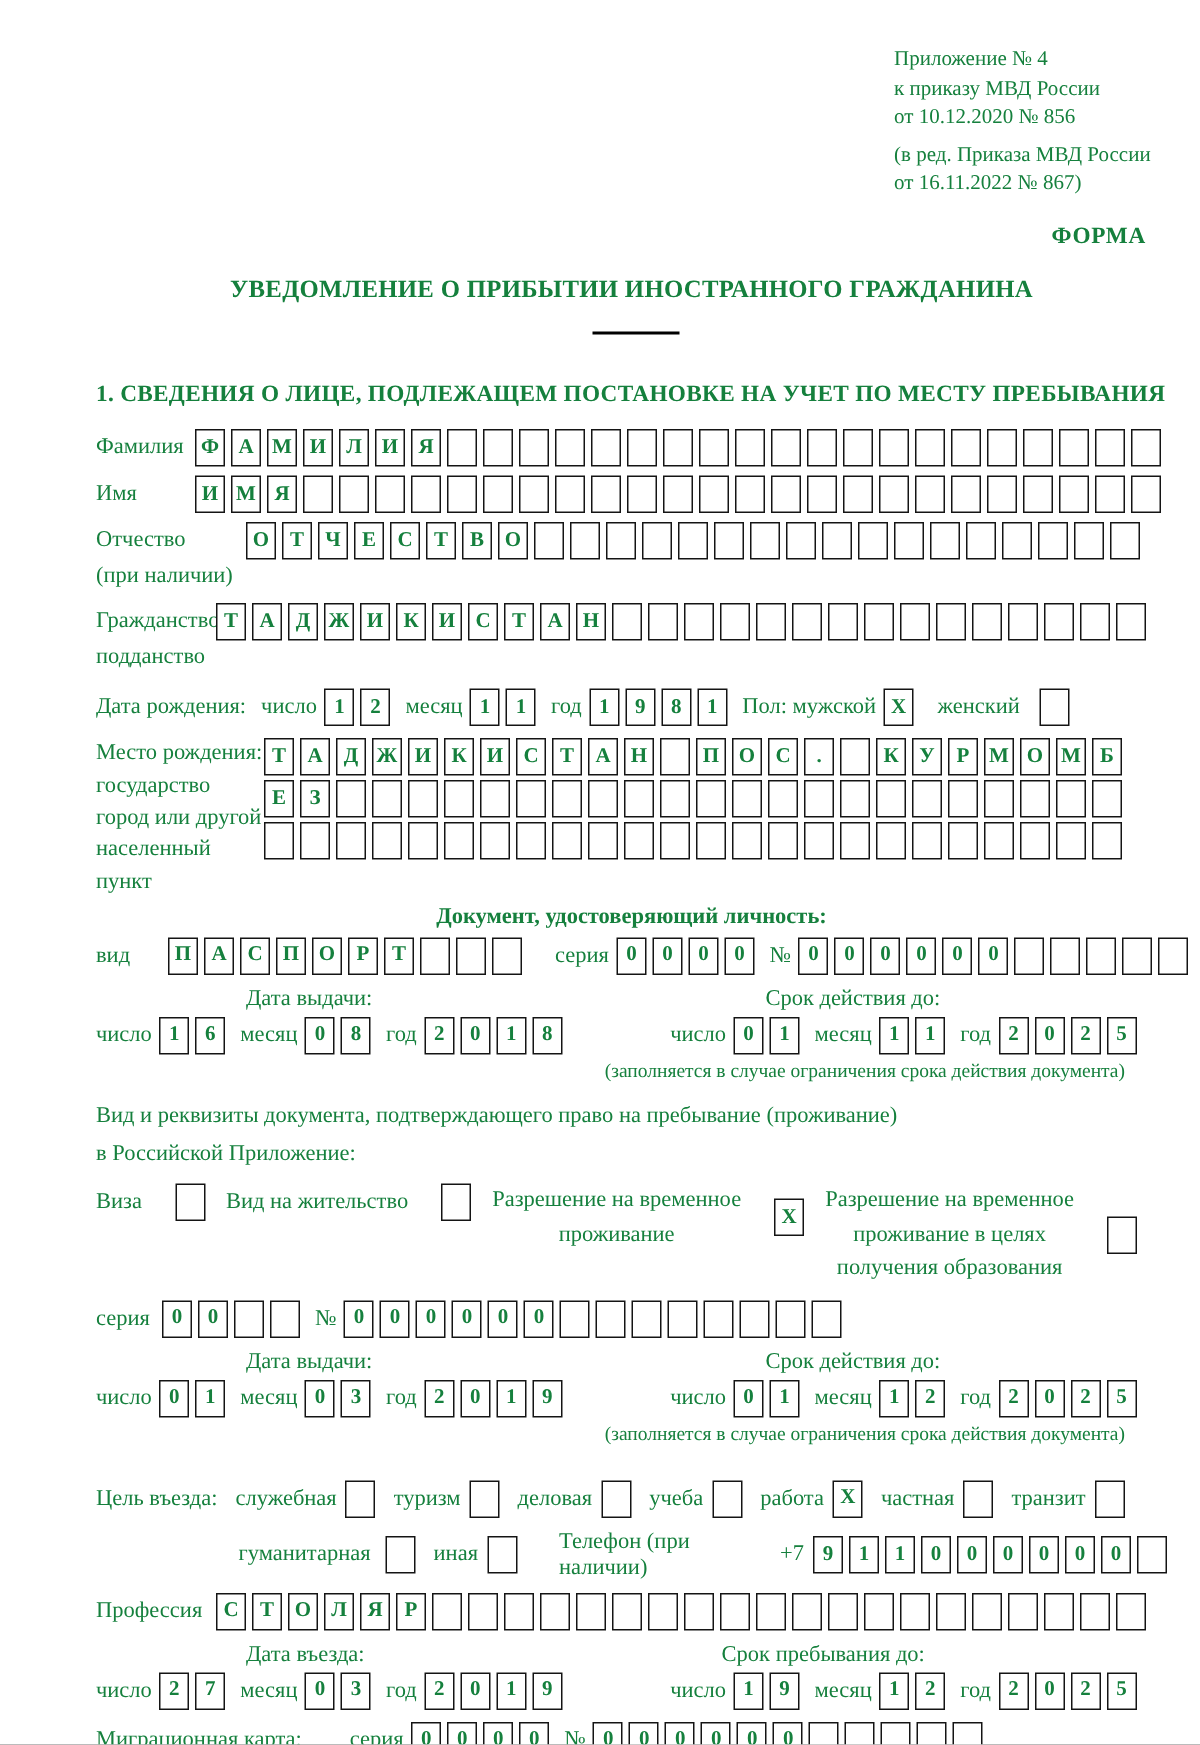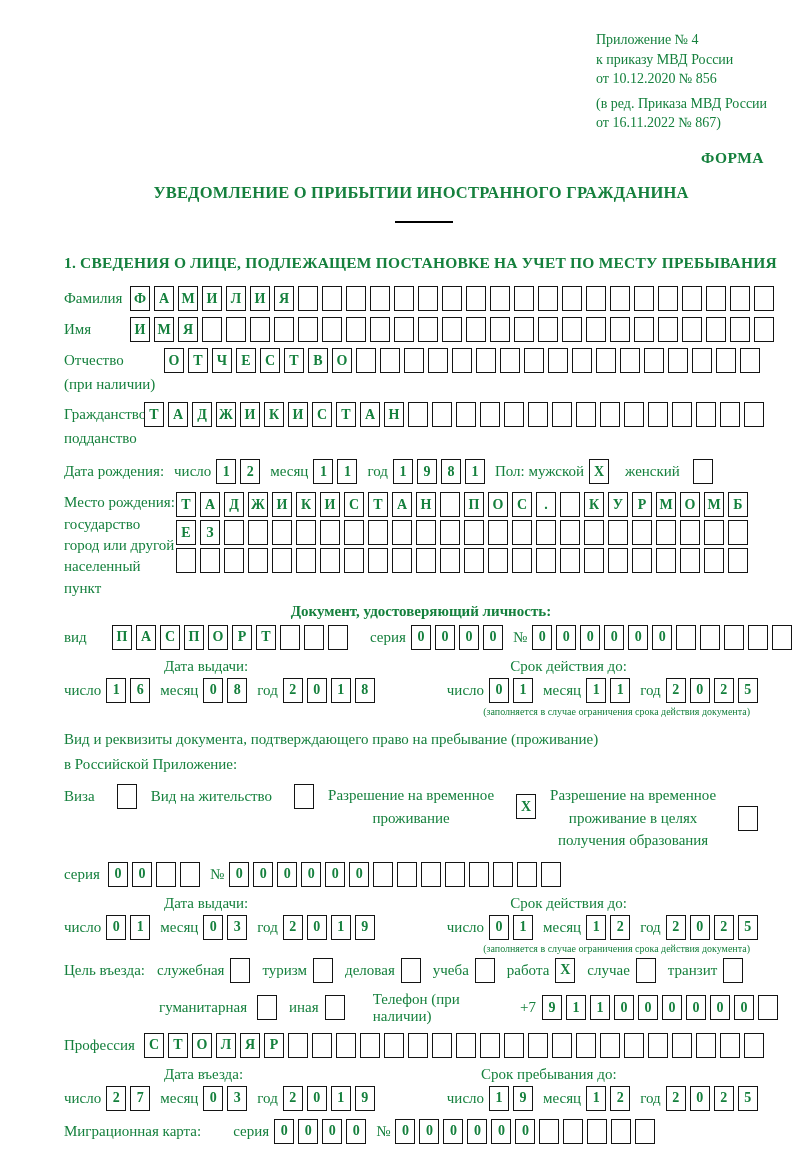--- a/index.html
+++ b/index.html
@@ -22,21 +22,21 @@
   .cells { display:inline-flex; gap:4px; flex:0 0 auto; }
   .cell {
     box-sizing:border-box; width:20px; height:25px; border:1.7px solid #141414;
     display:inline-flex; align-items:center; justify-content:center;
     font-size:14px; font-weight:bold; flex:0 0 auto; background:#fff;
   }
   .cellcol { display:flex; flex-direction:column; gap:3px; }
   .dl { margin:0 5px 0 10px; flex:0 0 auto; }
   .dl.first { margin-left:0; }
   .dhead { display:flex; margin-top:8px; }
-  .note { font-size:10px; text-align:right; margin-top:3px; padding-right:28px; }
+  .note { font-size:13px; text-align:right; margin-top:3px; padding-right:28px; }
   .opts { gap:14px; margin-top:8px; }
   .opt { display:flex; align-items:center; gap:22px; }
   .opt .ctr { text-align:center; line-height:1.5; }
   .pl { margin:0 6px 0 12px; }
   .intro { margin-top:10px; line-height:1.65; }
 </style>
 </head>
 <body>
 
 <div class="page">
@@ -493,21 +493,21 @@
     <span class="dl">год</span>
     <span class="cells">
         <span class="cell">2</span>
         <span class="cell">0</span>
         <span class="cell">2</span>
         <span class="cell">5</span>
       </span>
   </div>
   <div class="note">(заполняется в случае ограничения срока действия документа)</div>
 
-  <div class="frow" style="margin-top:4px">
+  <div class="frow" style="margin-top:23px">
     <span>Цель въезда:</span>
     <span class="pl">служебная</span>
     <span class="cells">
         <span class="cell"></span>
       </span>
     <span class="pl">туризм</span>
     <span class="cells">
         <span class="cell"></span>
       </span>
     <span class="pl">деловая</span>
@@ -515,21 +515,21 @@
         <span class="cell"></span>
       </span>
     <span class="pl">учеба</span>
     <span class="cells">
         <span class="cell"></span>
       </span>
     <span class="pl">работа</span>
     <span class="cells">
         <span class="cell">X</span>
       </span>
-    <span class="pl">случае</span>
+    <span class="pl">частная</span>
     <span class="cells">
         <span class="cell"></span>
       </span>
     <span class="pl">транзит</span>
     <span class="cells">
         <span class="cell"></span>
       </span>
   </div>
   <div class="frow" style="margin-top:8px">
     <span style="margin-left:95px">гуманитарная</span>

